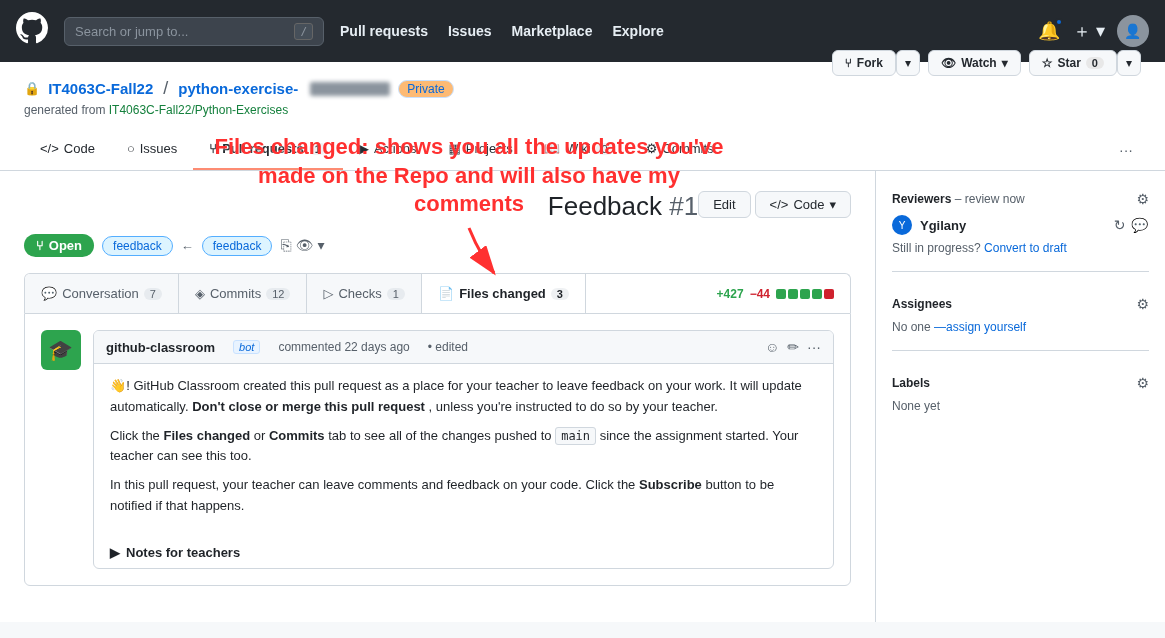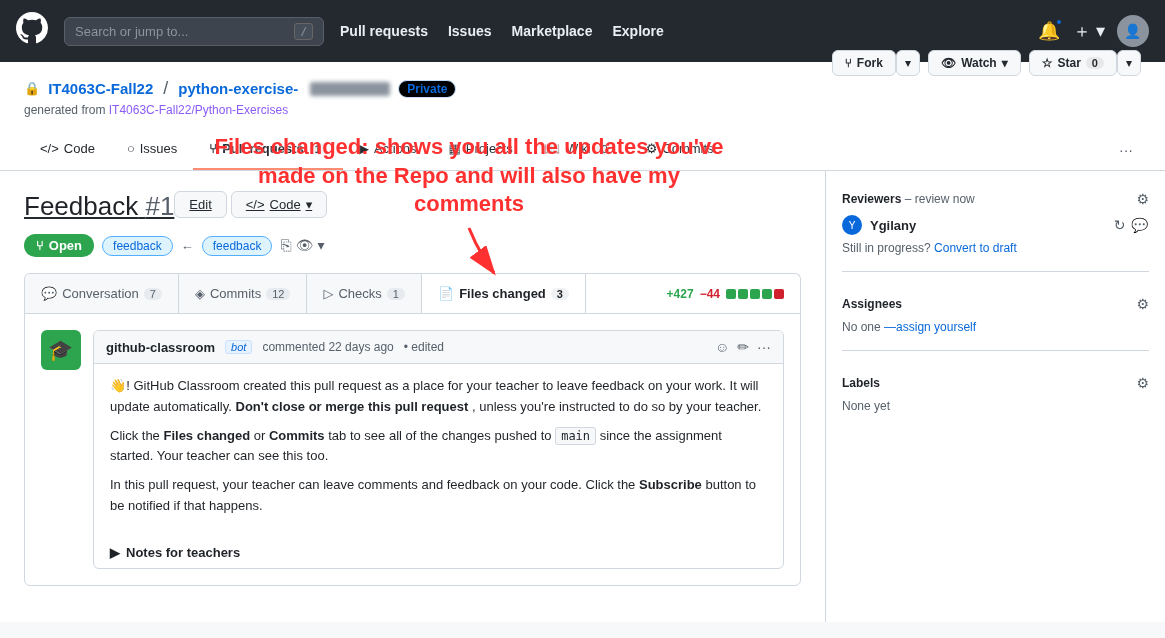--- a/index.html
+++ b/index.html
@@ -96,27 +96,27 @@
     .repo-blurred {
       display: inline-block;
       background: #8b949e;
       border-radius: 2px;
       width: 80px; height: 14px;
       margin-left: 4px;
       filter: blur(2px);
       vertical-align: middle;
     }
     .badge-private {
-      background: #000000;
+      background: #fdba74;
       border: 1px solid #c8e1ff;
       border-radius: 20px;
       padding: 1px 8px;
       font-size: 12px;
       color: #0969da;
-      font-weight: 700;
+      font-weight: 400;
     }
     .repo-actions-row {
       display: flex;
       align-items: center;
       gap: 8px;
       float: right;
       margin-top: -28px;
     }
     .btn-repo-action {
       display: flex;
@@ -145,21 +145,21 @@
       cursor: pointer;
       color: #24292f;
       font-size: 12px;
     }
     .generated-from {
       font-size: 12px;
       color: #57606a;
       margin-bottom: 12px;
       margin-top: 2px;
     }
-    .generated-from a { color: #8b5cf6; }
+    .generated-from a { color: #15803d; }
 
     
     .repo-nav {
       display: flex;
       align-items: center;
       gap: 0;
       border-top: none;
       overflow: visible;
     }
     .repo-nav-item {
@@ -187,23 +187,22 @@
     .repo-nav-more { margin-left: auto; padding: 12px 8px; cursor: pointer; color: #57606a; }
 
     
     .pr-main {
       flex: 1;
       padding: 20px 24px;
     }
     .pr-title-row {
       display: flex;
       align-items: flex-start;
-      justify-content: flex-start;
+      justify-content: flex-end;
       margin-bottom: 12px;
-      text-decoration: underline;
     }
     .pr-title {
       font-size: 26px;
       font-weight: 400;
       color: #1f2328;
     }
     .pr-number { color: #57606a; font-weight: 300; }
     .pr-title-actions {
       display: flex;
       gap: 4px;
@@ -346,21 +345,21 @@
       border: 1px solid #d0d7de;
       border-radius: 6px;
       overflow: hidden;
     }
     .comment-header {
       background: #f6f8fa;
       border-bottom: 1px solid #d0d7de;
       padding: 8px 12px;
       display: flex;
       align-items: center;
-      gap: 10px;
+      gap: 18px;
     }
     .comment-author { font-weight: 600; font-size: 13px; color: #1f2328; }
     .comment-bot {
       background: #e8f3ff;
       border: 1px solid #c8e1ff;
       border-radius: 3px;
       padding: 0 5px;
       font-size: 11px;
       color: #0969da;
       font-style: italic;
@@ -402,21 +401,21 @@
       text-shadow: 0 1px 2px rgba(255,255,255,0.5);
     }
     .annotation-arrow {
       display: flex;
       justify-content: center;
       margin-top: 4px;
     }
 
     
     .pr-sidebar {
-      width: 340px;
+      width: 290px;
       padding: 20px 16px;
       flex-shrink: 0;
       border-left: 1px solid #d0d7de;
       background: #fff;
     }
     .sidebar-section {
       margin-bottom: 24px;
       padding-bottom: 16px;
       border-bottom: 1px solid #d0d7de;
     }

